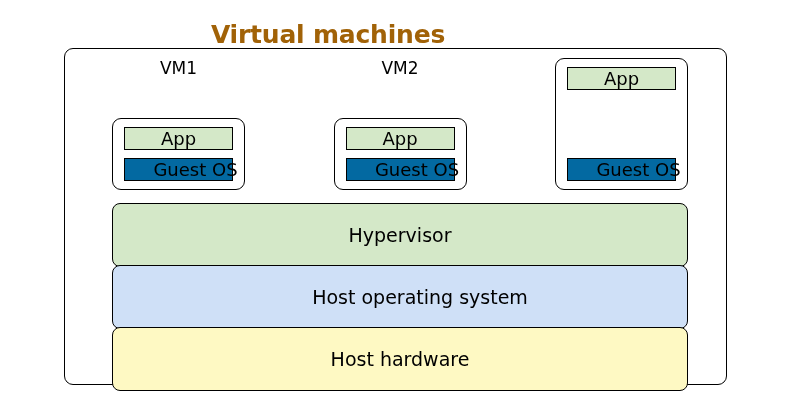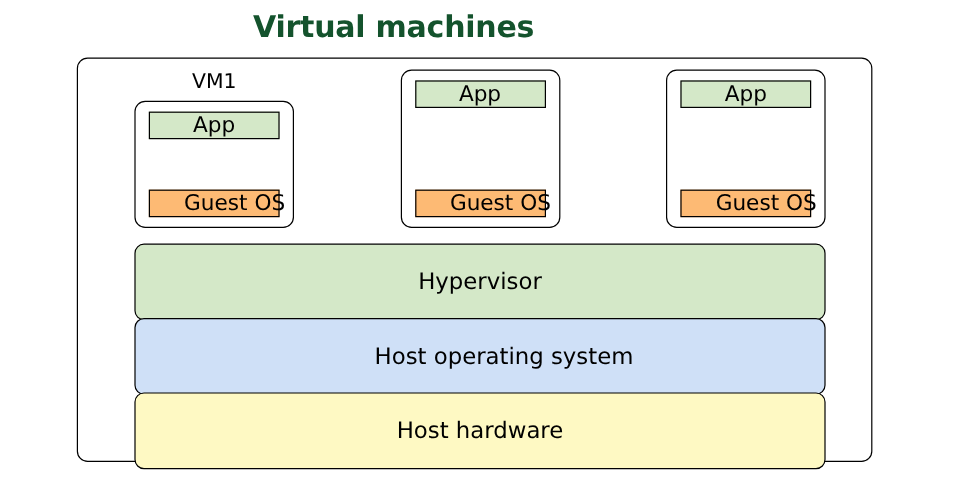--- a/index.html
+++ b/index.html
@@ -19,27 +19,27 @@
   #diagram-root {
     position: relative;
     width: 800px;
     height: 400px;
   }
 
   
   .diagram-title {
     position: absolute;
     left: 0;
-    top: 8px;
+    top: 20px;
     width: 656px;
     text-align: center;
     font-size: 25px;
     font-weight: bold;
     letter-spacing: -0.2px;
-    color: #14532d;
+    color: #a16207;
   }
 
   
   .outer-box {
     position: absolute;
     left: 64px;
     top: 48px;
     width: 663px;
     height: 337px;
     border: 1.6px solid #000000;
@@ -56,20 +56,21 @@
     width: 576px;
     height: 132px;
     display: flex;
     justify-content: space-between;
   }
   .vm-col {
     width: 133px;
     display: flex;
     flex-direction: column;
     align-items: stretch;
+    gap: 34px;
   }
   .vm-label {
     text-align: center;
     font-size: 17px;
     line-height: 20px;
     color: #000000;
     margin-bottom: 6px;
   }
   .vm-box {
     flex: 1;
@@ -90,21 +91,21 @@
     align-items: center;
     justify-content: center;
     font-size: 18px;
     color: #000000;
     white-space: nowrap;
   }
   .cell-app {
     background: #d4e8c8;
   }
   .cell-guest {
-    background: #fdba74;
+    background: #0369a1;
     padding-left: 34px;
   }
 
   
   .layer-bar {
     position: absolute;
     left: 112px;
     width: 576px;
     height: 64px;
     border: 1.5px solid #000000;
@@ -144,20 +145,21 @@
 
     <div class="vm-col">
       <div class="vm-label">VM1</div>
       <div class="vm-box">
         <div class="inner-cell cell-app">App</div>
         <div class="inner-cell cell-guest">Guest OS</div>
       </div>
     </div>
 
     <div class="vm-col">
+      <div class="vm-label">VM2</div>
       <div class="vm-box">
         <div class="inner-cell cell-app">App</div>
         <div class="inner-cell cell-guest">Guest OS</div>
       </div>
     </div>
 
     <div class="vm-col">
       <div class="vm-box">
         <div class="inner-cell cell-app">App</div>
         <div class="inner-cell cell-guest">Guest OS</div>

